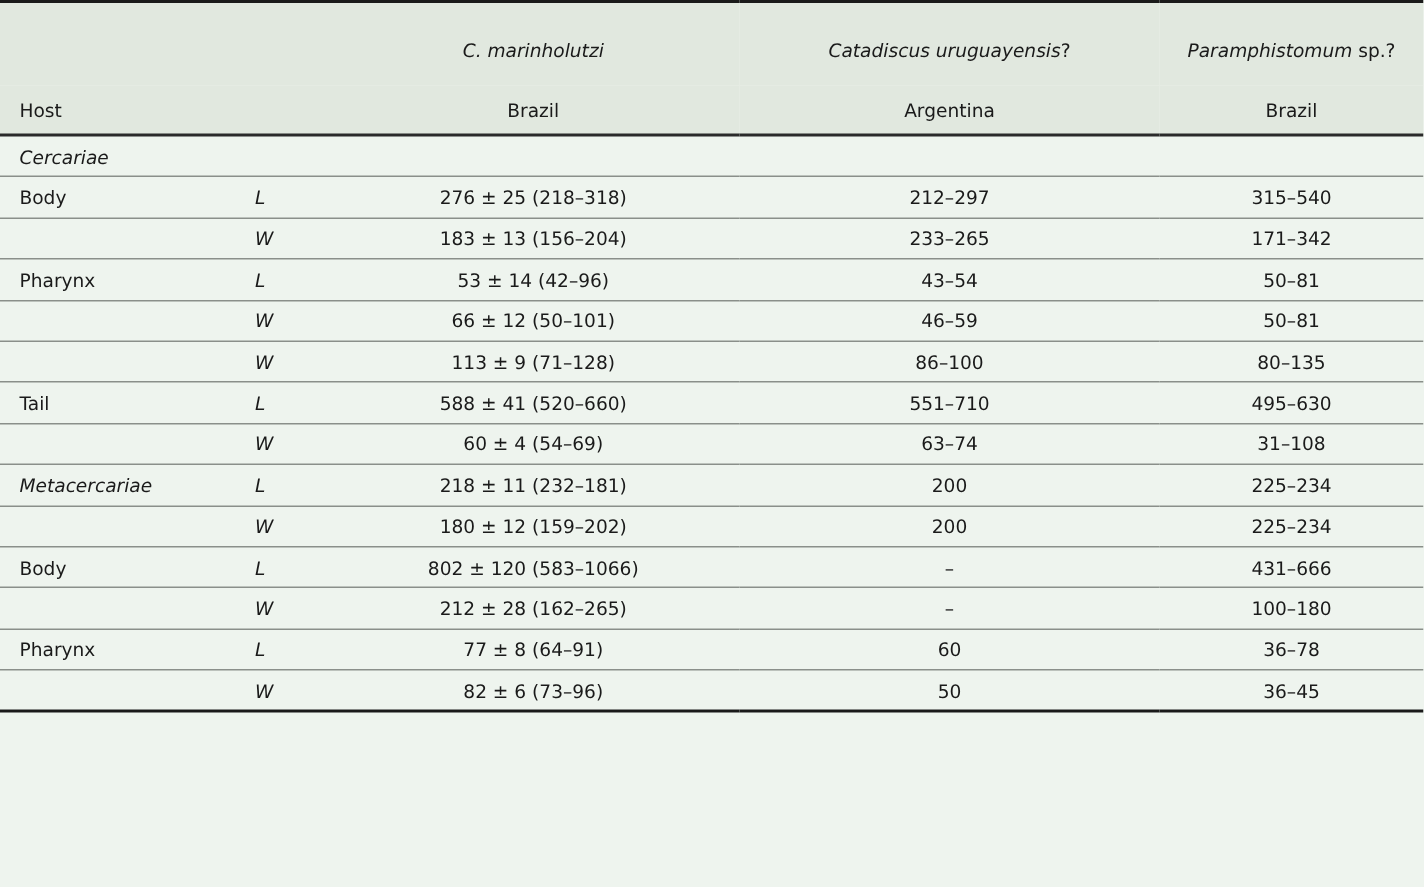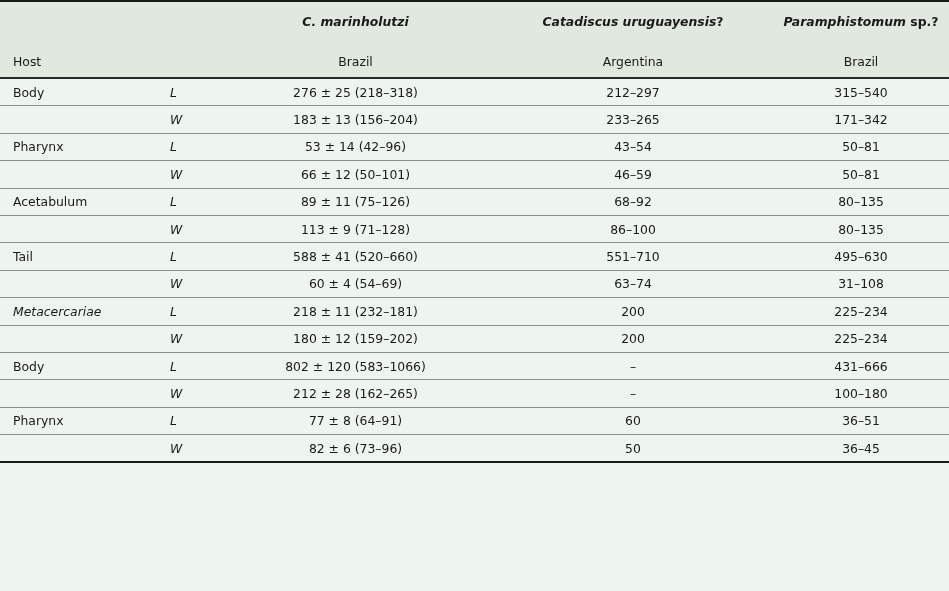--- a/index.html
+++ b/index.html
@@ -20,21 +20,21 @@
   col.c3 { width: 275px; }
   col.c4 { width: 280px; }
   col.c5 { width: 176px; }
   thead { background: #e1e8df; }
   thead tr:first-child th { border-top: 2px solid #1a1a1a; }
   thead tr:last-child th { border-bottom: 2px solid #2a2a2a; margin-left: 14px; }
   th { font-weight: normal; vertical-align: middle; }
   th.left, td.left { text-align: left; padding-left: 13px; }
   td.lw { text-align: left; padding-left: 12px; font-style: italic; }
   th.center, td.center { text-align: center; }
-  .h-species th { height: 30px; vertical-align: top; padding-top: 12px; font-weight: bold; }
+  .h-species th { height: 30px; vertical-align: top; padding-top: 24px; }
   .h-ref th { height: 50px; }
   .h-host1 th { height: 34px; vertical-align: bottom; }
   .h-host2 th { height: 30px; }
   tbody td { height: 26.4px; border-bottom: 1px solid #8a8f8a; padding: 0; }
   tbody tr:last-child td { border-bottom: 2px solid #1a1a1a; }
   .it { font-style: italic; }
   .link { color: #1a1ad0; }
   .section td { height: 26.4px; }
 </style>
 </head>
@@ -58,20 +58,23 @@
     </tr>
     <tr class="h-host2">
       <th class="left">Host</th>
       <th></th>
       <th class="center">Brazil</th>
       <th class="center">Argentina</th>
       <th class="center">Brazil</th>
     </tr>
   </thead>
   <tbody>
+    <tr class="section">
+      <td class="left it" colspan="5">Cercariae</td>
+    </tr>
     <tr>
       <td class="left">Body</td>
       <td class="lw">L</td>
       <td class="center">276 ± 25  (218–318)</td>
       <td class="center">212–297</td>
       <td class="center">315–540</td>
     </tr>
     <tr>
       <td class="left"></td>
       <td class="lw">W</td>
@@ -85,27 +88,20 @@
       <td class="center">53 ± 14  (42–96)</td>
       <td class="center">43–54</td>
       <td class="center">50–81</td>
     </tr>
     <tr>
       <td class="left"></td>
       <td class="lw">W</td>
       <td class="center">66 ± 12  (50–101)</td>
       <td class="center">46–59</td>
       <td class="center">50–81</td>
-    </tr>
-    <tr>
-      <td class="left">Acetabulum</td>
-      <td class="lw">L</td>
-      <td class="center">89 ± 11  (75–126)</td>
-      <td class="center">68–92</td>
-      <td class="center">80–135</td>
     </tr>
     <tr>
       <td class="left"></td>
       <td class="lw">W</td>
       <td class="center">113 ± 9  (71–128)</td>
       <td class="center">86–100</td>
       <td class="center">80–135</td>
     </tr>
     <tr>
       <td class="left">Tail</td>
@@ -147,21 +143,21 @@
       <td class="lw">W</td>
       <td class="center">212 ± 28  (162–265)</td>
       <td class="center">–</td>
       <td class="center">100–180</td>
     </tr>
     <tr>
       <td class="left">Pharynx</td>
       <td class="lw">L</td>
       <td class="center">77 ± 8  (64–91)</td>
       <td class="center">60</td>
-      <td class="center">36–51</td>
+      <td class="center">36–78</td>
     </tr>
     <tr>
       <td class="left"></td>
       <td class="lw">W</td>
       <td class="center">82 ± 6  (73–96)</td>
       <td class="center">50</td>
       <td class="center">36–45</td>
     </tr>
   </tbody>
 </table>

